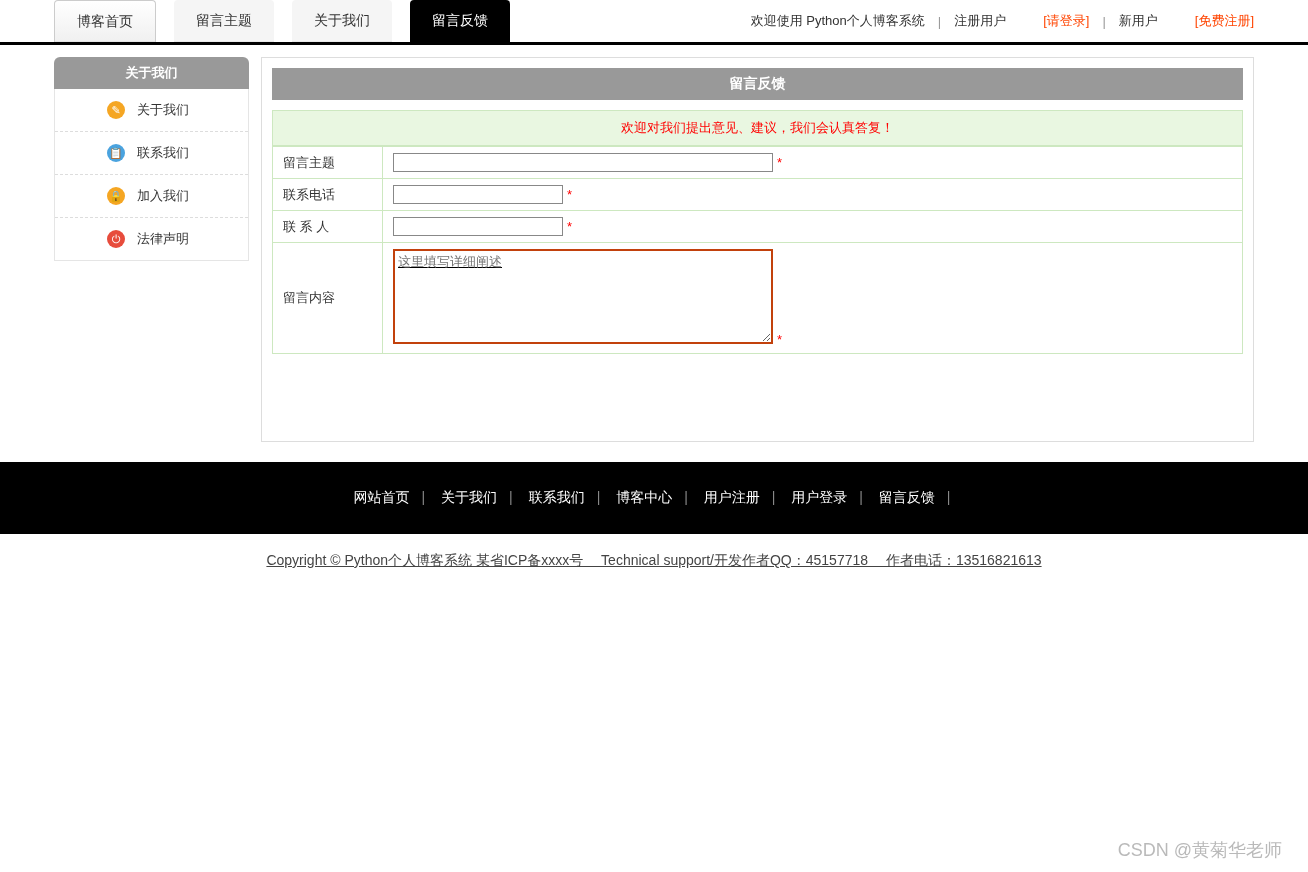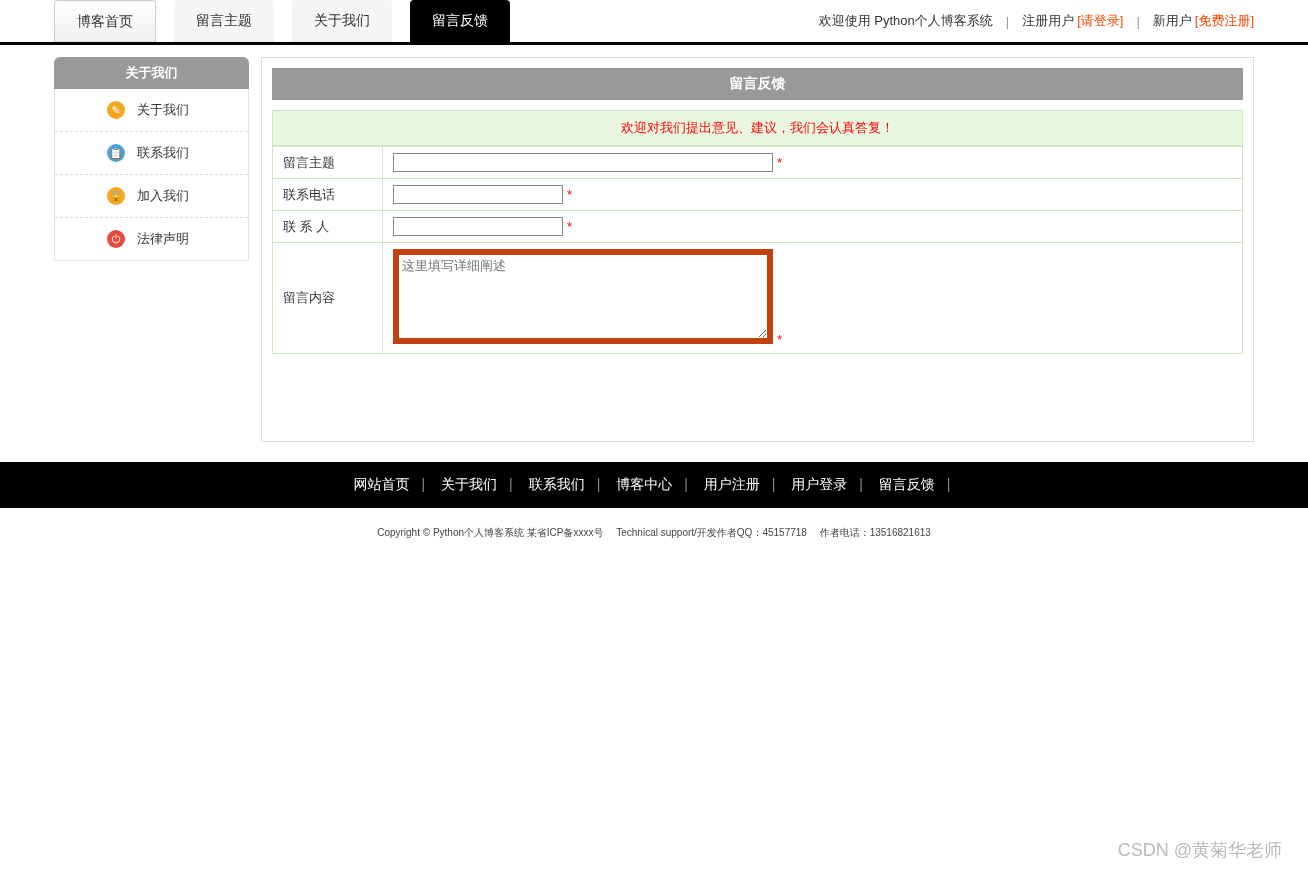--- a/index.html
+++ b/index.html
@@ -8,49 +8,49 @@
     .header { width: 1308px; border-bottom: 3px solid #000; }
     .header-inner { width: 1200px; margin: 0 auto; display: flex; justify-content: space-between; align-items: stretch; height: 42px; }
     
     .nav-tabs { display: flex; }
     .nav-tab { padding: 0 22px; display: flex; align-items: center; color: #333; cursor: pointer; background: #f5f5f5; margin-right: 18px; border-radius: 4px 4px 0 0; box-shadow: inset 0 -1px 0 rgba(0,0,0,0.05); }
     .nav-tab:first-child { background: linear-gradient(#fff,#f0f0f0); border: 1px solid #ccc; border-bottom: none; }
     .nav-tab.active { background: #000; color: #fff; }
     
     .header-right { display: flex; align-items: center; gap: 3px; font-size: 13px; }
     .header-right .sep { color: #999; margin: 0 10px; }
-    .link-red { color: #f40; }
+    .link-red { color: #f40; margin-left: 34px; }
     
     .container { width: 1200px; margin: 12px auto 0; display: flex; gap: 12px; }
     
     .sidebar { width: 195px; }
     .sidebar-header { background: #999; color: #fff; height: 32px; display: flex; align-items: center; justify-content: center; font-weight: bold; border-radius: 6px 6px 0 0; font-size: 13px; }
     .sidebar-list { border: 1px solid #e5e5e5; border-top: none; }
     .sidebar-item { display: flex; align-items: center; gap: 12px; padding: 12px 0 12px 52px; border-bottom: 1px dashed #ddd; cursor: pointer; font-size: 13px; }
     .sidebar-item:last-child { border-bottom: none; }
     .sidebar-icon { width: 18px; height: 18px; border-radius: 50%; display: flex; align-items: center; justify-content: center; color: #fff; font-size: 11px; flex-shrink: 0; }
     
     .main { flex: 1; border: 1px solid #ddd; padding: 10px; min-height: 385px; }
     .panel-header { background: #999; color: #fff; height: 32px; display: flex; align-items: center; justify-content: center; font-weight: bold; font-size: 14px; }
     .notice { background: #e9f7e1; border: 1px solid #cde8c0; color: #f00; text-align: center; padding: 8px 0; margin-top: 10px; font-size: 13px; }
     
     .form-table { width: 100%; border-collapse: collapse; margin-top: 0; }
     .form-table td { border: 1px solid #cde8c0; padding: 6px 10px; font-size: 13px; }
     .form-table td.label { width: 110px; text-align: left; }
     .form-table input[type=text] { border: 1px solid #888; padding: 1px 3px; font-size: 13px; }
     .form-table .wide { width: 380px; }
     .form-table .narrow { width: 170px; }
-    .form-table textarea { width: 380px; height: 95px; border: 6px solid #c2410c; font-size: 13px; padding: 2px 3px; font-family: inherit; resize: both; }
+    .form-table textarea { width: 380px; height: 95px; border: 2px solid #c2410c; font-size: 13px; padding: 2px 3px; font-family: inherit; resize: both; text-decoration: underline; }
     .req { color: #f00; margin-left: 4px; }
     .submit-btn { margin-top: 0; padding: 3px 8px; border: 1px solid #888; background: #efefef; cursor: pointer; font-size: 13px; font-family: inherit; }
     
-    .footer-nav { background: #000; color: #fff; margin-top: 20px; padding: 14px 0; text-align: center; font-size: 14px; }
+    .footer-nav { background: #000; color: #fff; margin-top: 20px; padding: 27px 0; text-align: center; font-size: 14px; }
     .footer-nav a { color: #fff; text-decoration: none; margin: 0 4px; }
     .footer-nav .fsep { color: #888; margin: 0 8px; }
-    .copyright { text-align: center; padding: 18px 0; color: #444; font-size: 10px; }
+    .copyright { text-align: center; padding: 18px 0; color: #444; font-size: 14px; text-decoration: underline; }
     
     .watermark { position: fixed; bottom: 10px; right: 26px; color: rgba(100,100,100,0.45); font-size: 18px; font-family: Arial, sans-serif; pointer-events: none; }
   </style>
 </head>
 <body>
 
 <div class="header">
   <div class="header-inner">
     <div class="nav-tabs">
       <div class="nav-tab">博客首页</div>

